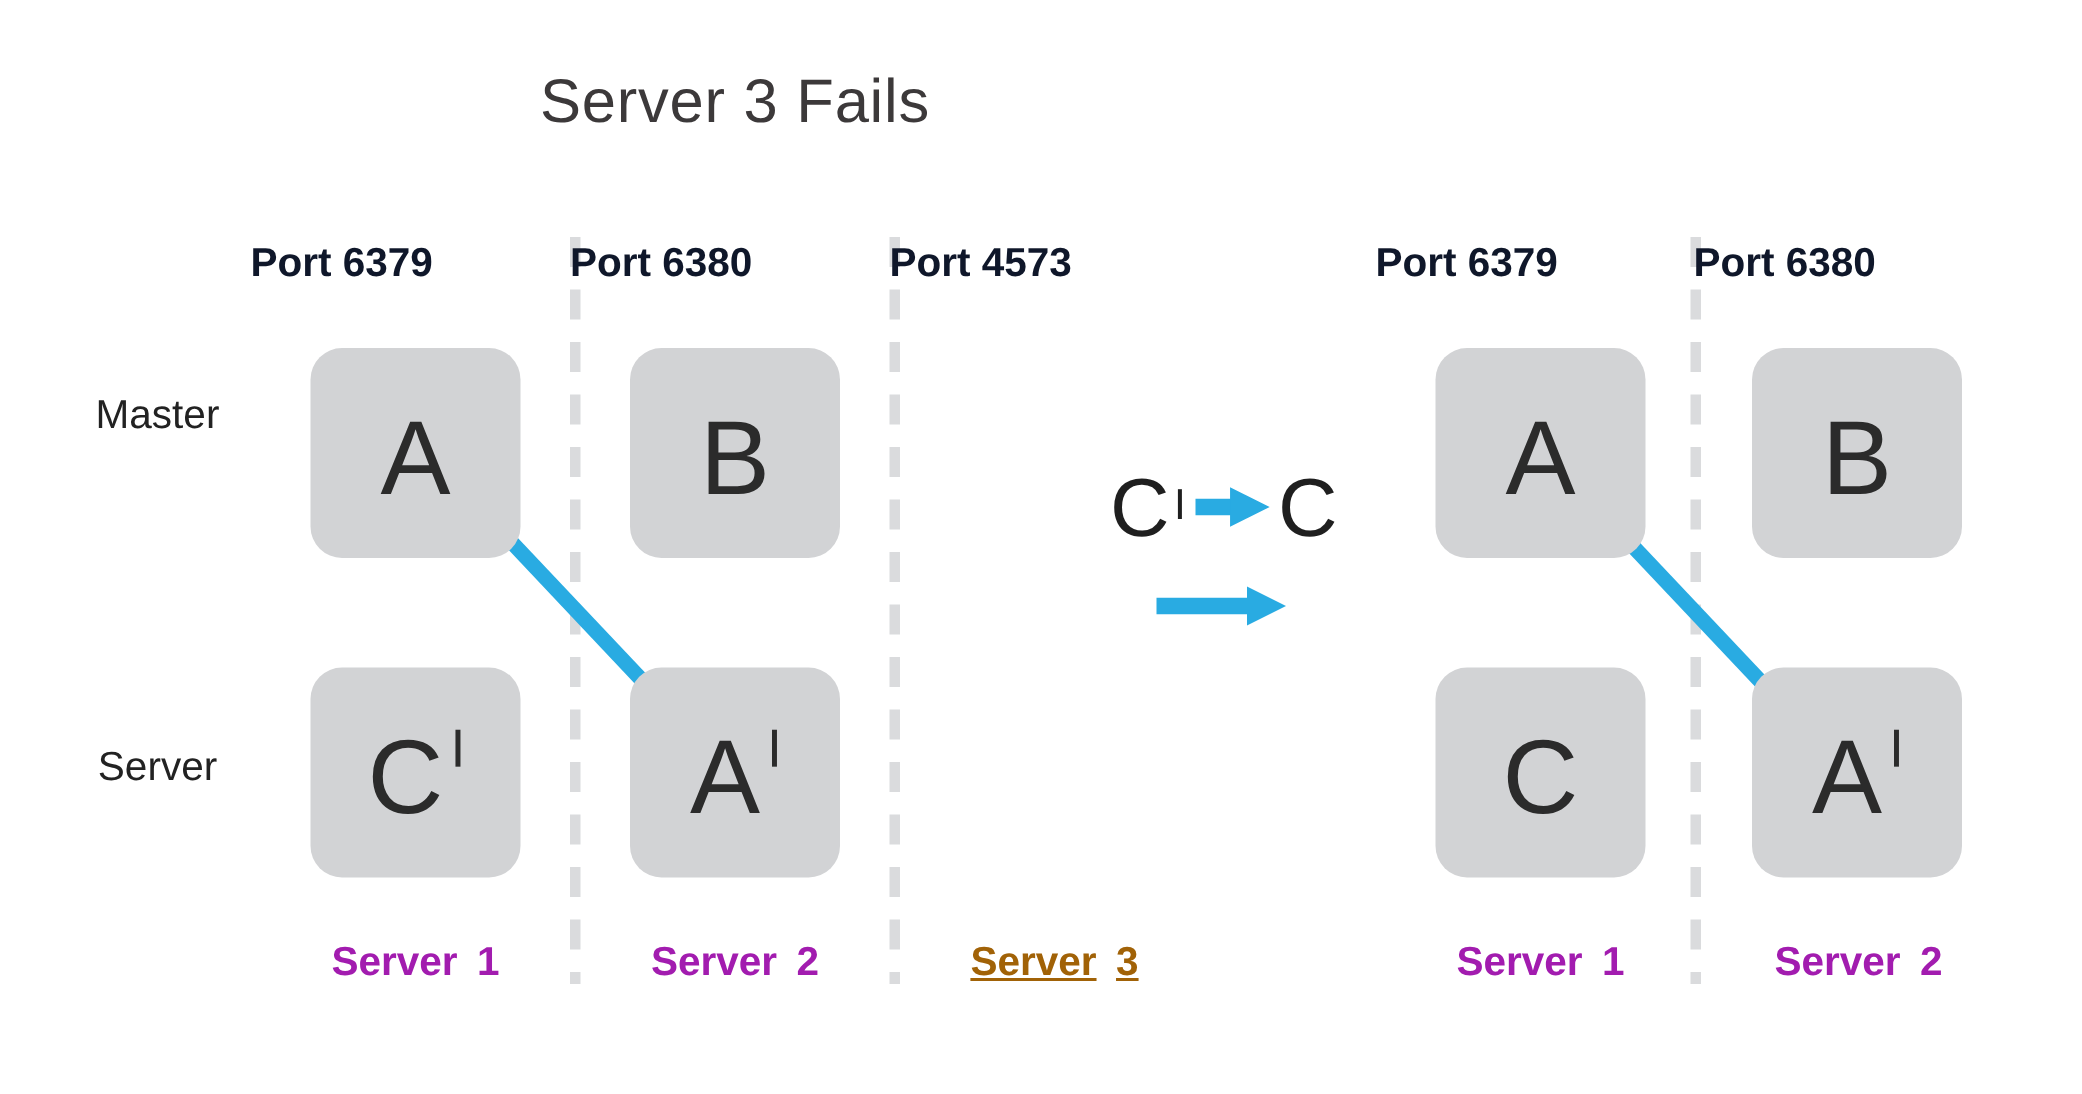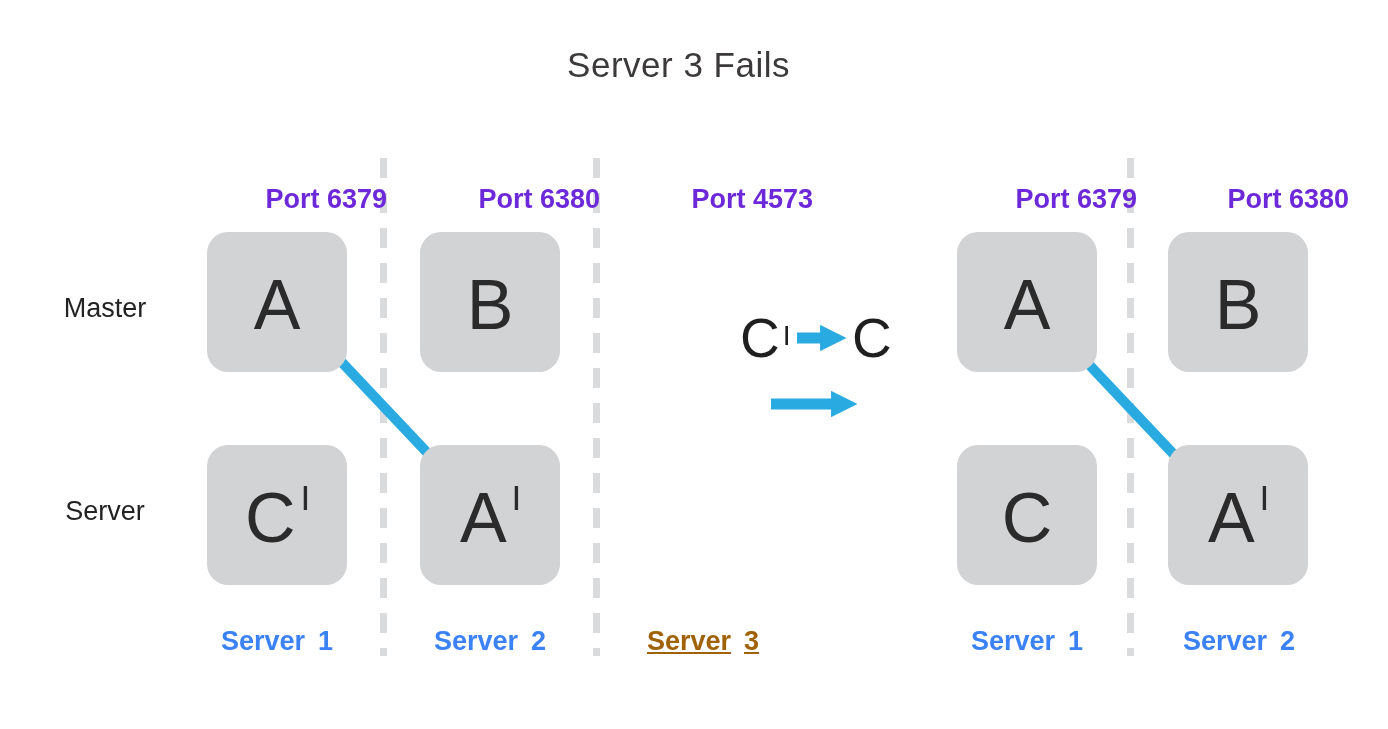--- a/index.html
+++ b/index.html
@@ -1,48 +1,48 @@
 <!DOCTYPE html>
 <html><head>
 <meta charset="utf-8">
 <style>
   html,body { margin:0; padding:0; background:#ffffff; }
   .canvas {
     position:relative; width:1388px; height:729px; background:#ffffff;
     font-family:"Liberation Sans","DejaVu Sans",sans-serif; overflow:hidden;
   }
   .title {
-    position:absolute; left:190px; top:47px; width:600px; text-align:right;
-    font-size:35px; line-height:1; color:#3c393a; font-weight:400; letter-spacing:0.5px;
+    position:absolute; left:190px; top:47px; width:600px; text-align:center;
+    font-size:41px; line-height:1; color:#3c393a; font-weight:400; letter-spacing:0.5px;
   }
   .port-label {
-    position:absolute; top:161px; width:220px; text-align:right;
-    font-size:27px; font-weight:700; color:#6d28d9; line-height:1.1;margin-top:24px;
+    position:absolute; top:161px; width:220px; text-align:left;
+    font-size:27px; font-weight:700; color:#0f172a; line-height:1.1;
   }
   .pl-c1{left:167px}.pl-c2{left:380px}.pl-c3{left:593px}.pl-c4{left:917px}.pl-c5{left:1129px}
   .row-label {
     position:absolute; left:25px; width:160px; text-align:center;
     font-size:27px; color:#222222; line-height:1.1;
   }
-  .rl-master{top:294px}.rl-replica{top:497px}
+  .rl-master{top:262px}.rl-replica{top:497px}
   .node {
     position:absolute; width:140px; height:140px; border-radius:21px;
     background:#d2d3d5; display:flex; align-items:center; justify-content:center;
   }
   .n-c1{left:207px}.n-c2{left:420px}.n-c4{left:957px}.n-c5{left:1168px}
   .n-master{top:232px}.n-replica{top:445px}
   .letter { font-size:70px; line-height:1; color:#2b2b2b; font-weight:400; transform:translateY(3px); }
   .prime {
     display:inline-block; font-size:26px; font-weight:700; line-height:1;
     color:#2b2b2b; margin-left:6px; transform:translateY(-19px);
   }
   .prime:empty { display:none; }
   .server-label {
     position:absolute; top:627px; width:220px; text-align:center;
-    font-size:27px; font-weight:700; color:#3b82f6; line-height:1.1;
+    font-size:27px; font-weight:700; color:#a21caf; line-height:1.1;
   }
   .server-label .num { margin-left:13px; }
   .sl-c1{left:167px}.sl-c2{left:380px}.sl-c3{left:593px}.sl-c4{left:917px}.sl-c5{left:1129px}
   .faded { color:#a16207;text-decoration:underline; }
   .trans-letter {
     position:absolute; font-size:55px; line-height:1; color:#1f1f1f; font-weight:400;
   }
   .trans-letter .prime { font-size:21px; margin-left:4px; transform:translateY(-16px); color:#1f1f1f; }
   .tl-from{left:740px; top:311px}
   .tl-to{left:852px; top:311px}

